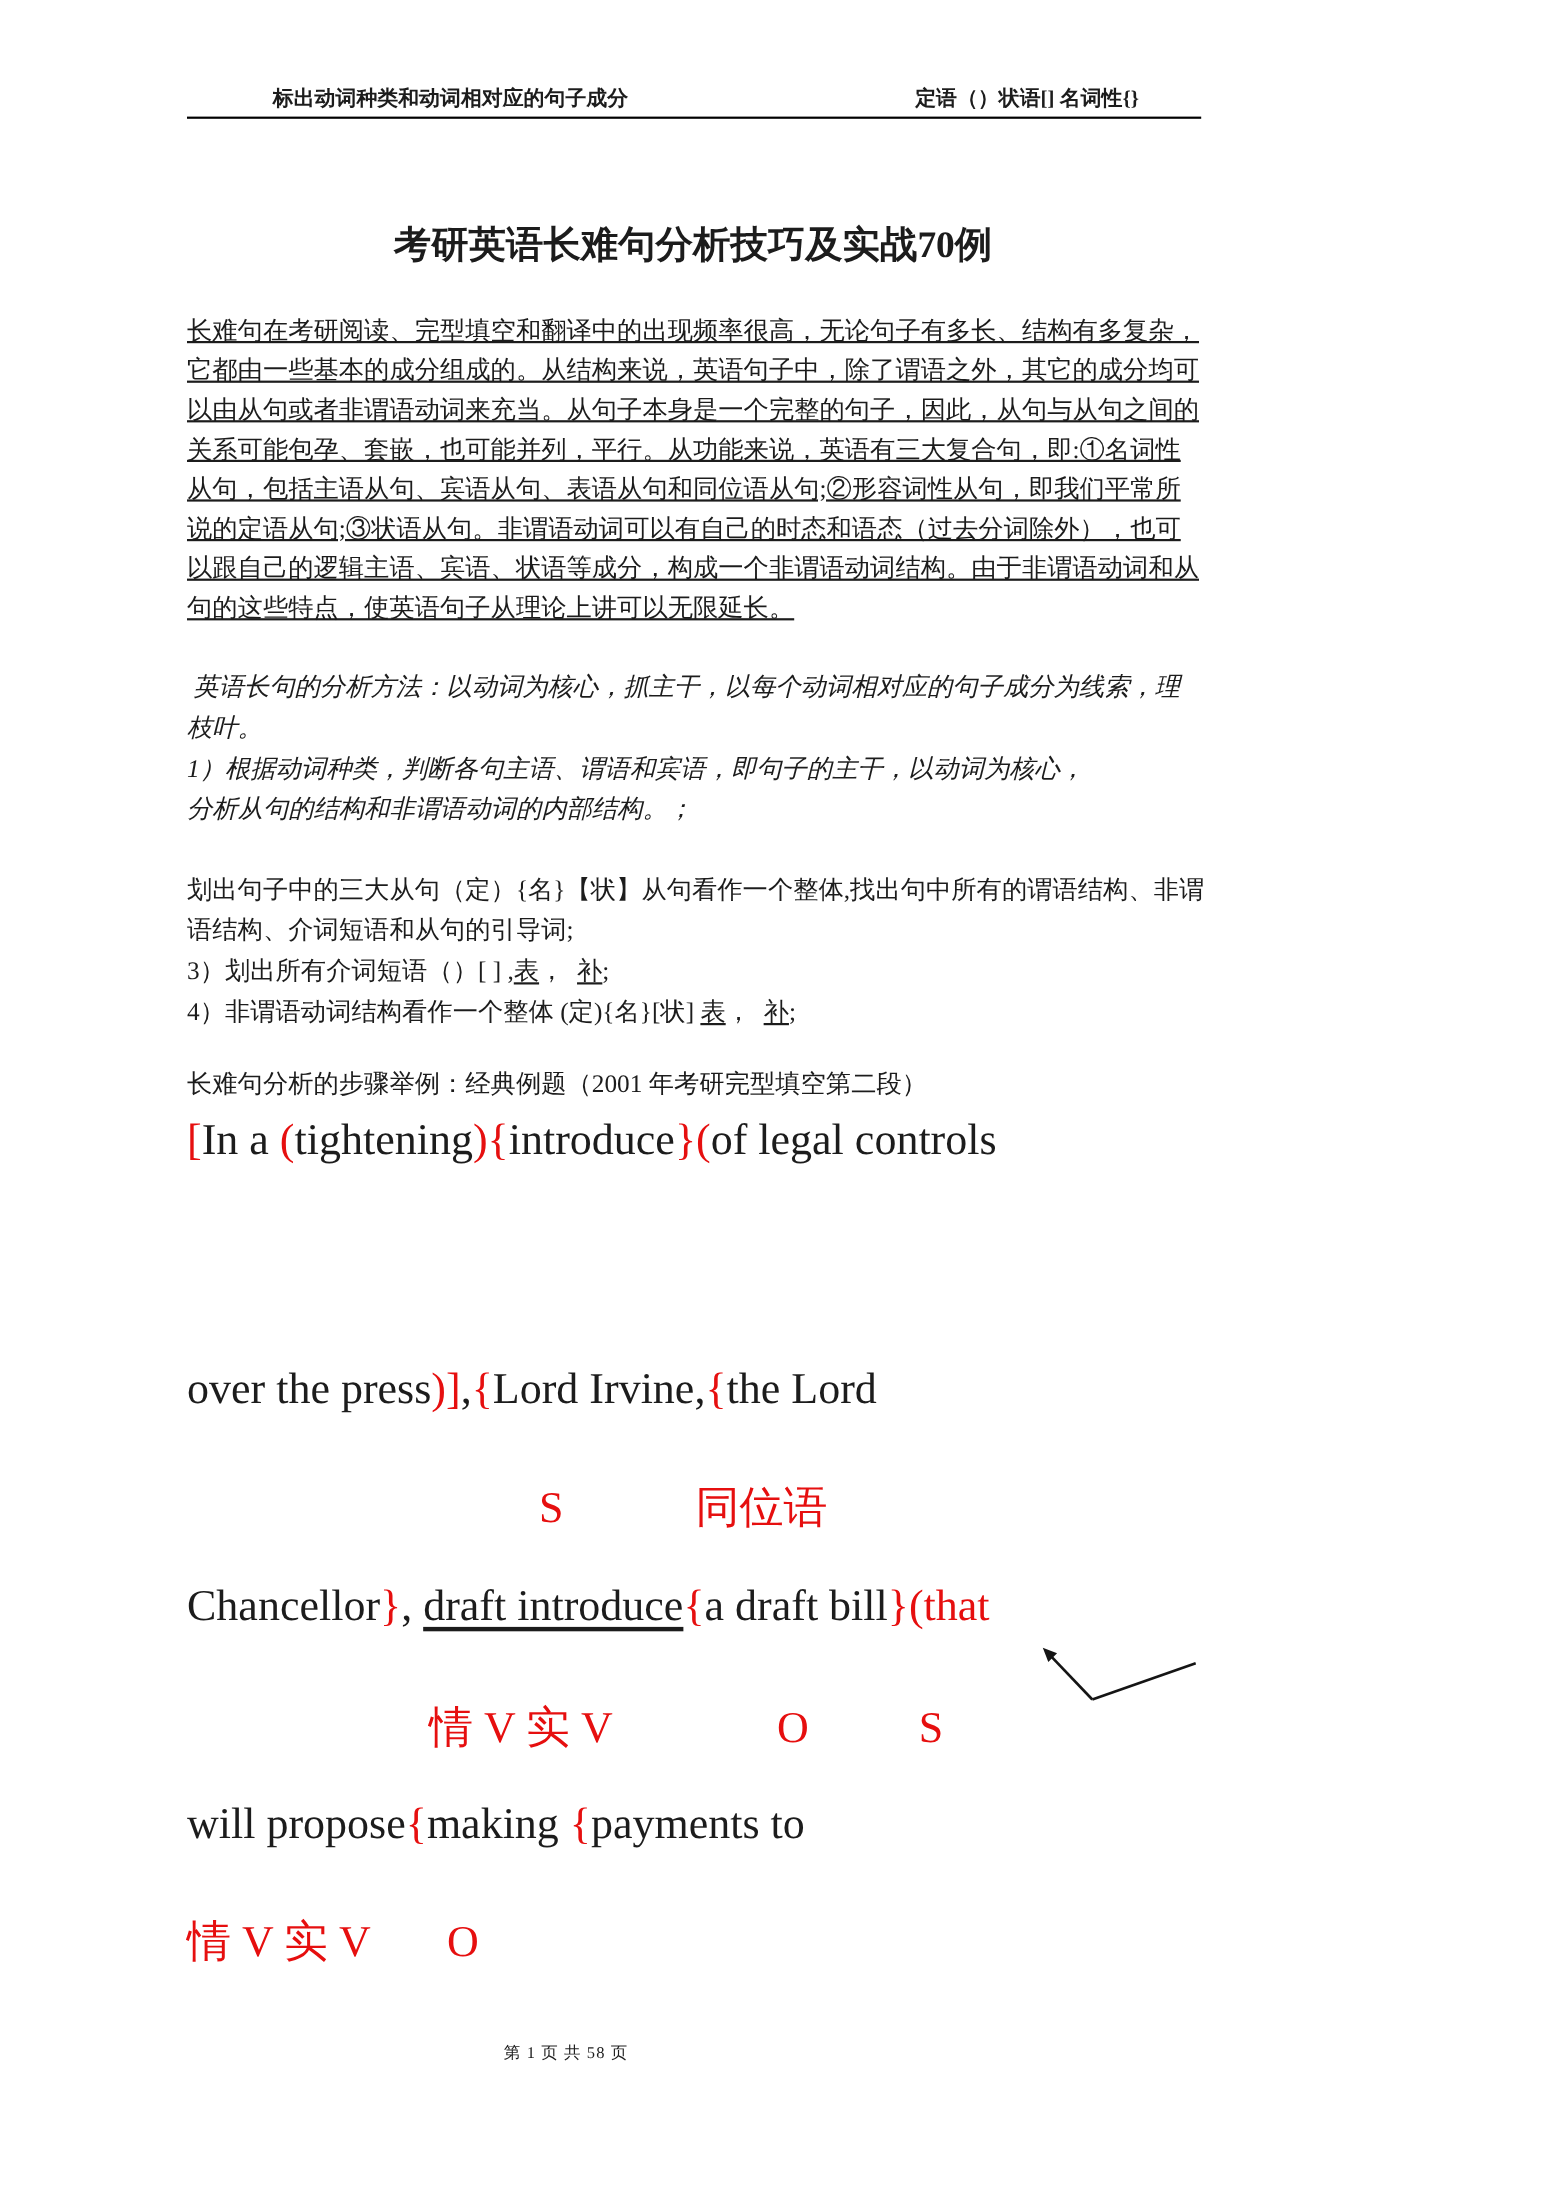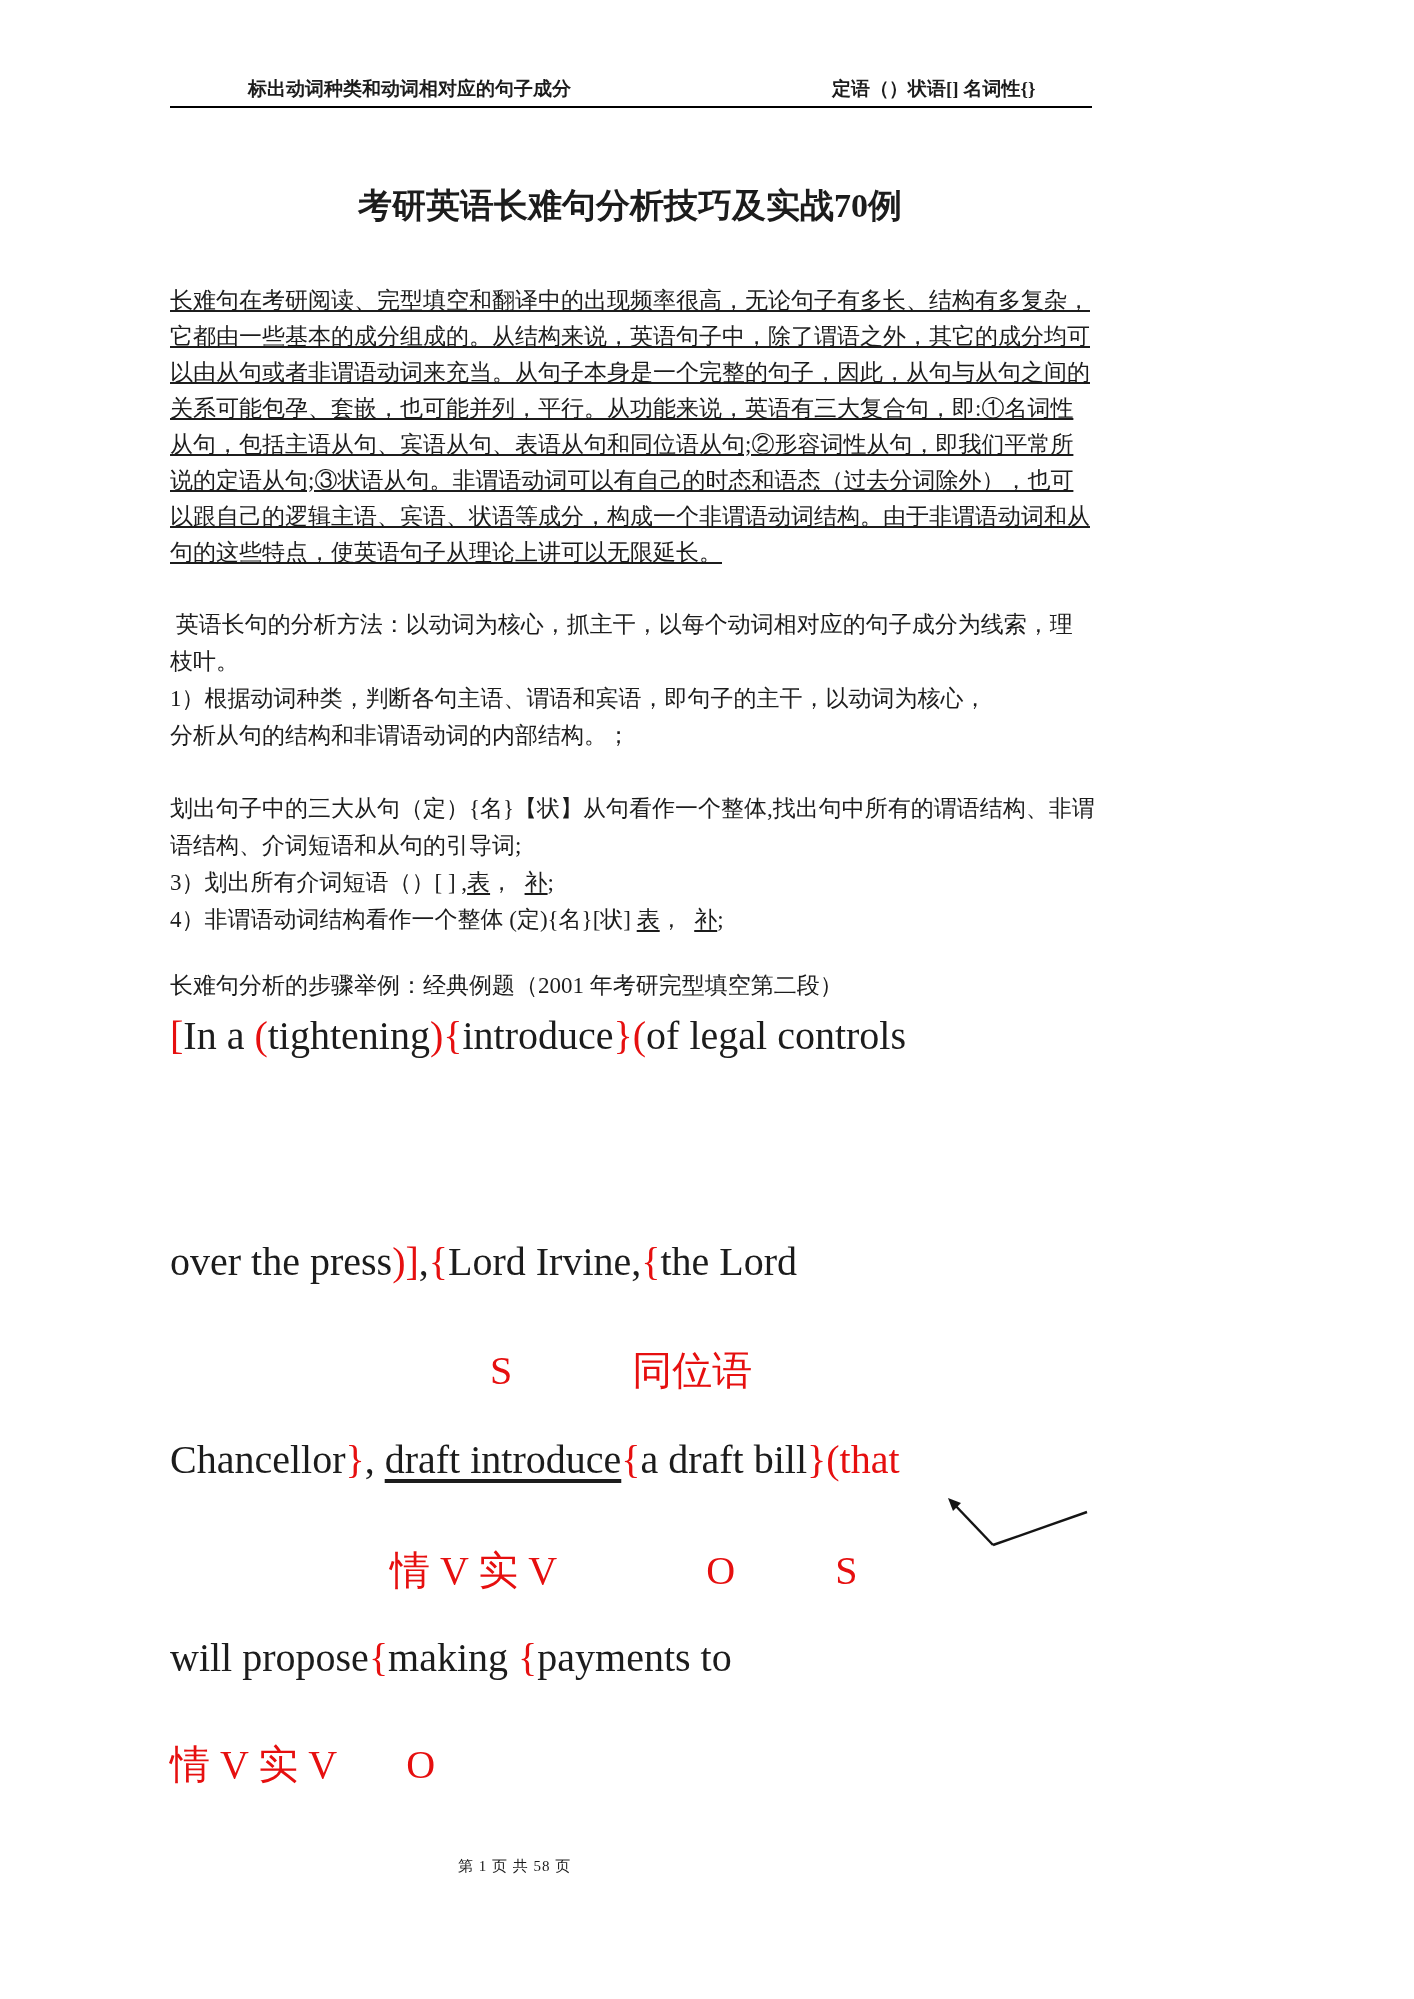--- a/index.html
+++ b/index.html
@@ -8,27 +8,27 @@
   .page {
     position:relative; width:1154px; height:1999px; background:#fff;
     font-family:"Liberation Serif","DejaVu Serif",serif; color:var(--ink);
     overflow:hidden;
   }
   
   .hdr-left  { position:absolute; left:248px; top:76px; font-size:19px; font-weight:bold; white-space:pre; }
   .hdr-right { position:absolute; left:832px; top:76px; font-size:19px; font-weight:bold; white-space:pre; }
   .hdr-rule  { position:absolute; left:170px; top:106px; width:922px; height:2px; background:#000; }
   
-  .title { position:absolute; left:170px; top:183px; width:920px; text-align:center;
+  .title { position:absolute; left:170px; top:200px; width:920px; text-align:center;
            font-size:34px; font-weight:bold; }
   
   .body-block { position:absolute; left:170px; width:1150px; font-size:23px;
                 line-height:36px; white-space:pre-wrap; }
   .intro  { top:283px;text-decoration:underline; }
-  .method { top:606px; line-height:37px; }
+  .method { top:606px; line-height:37px;font-style:italic; }
   .s1 { top:791px; }  .s2 { top:828px; }  .s3 { top:865px; }  .s4 { top:902px; }
   .ex { top:968px; }
   
   .big { position:absolute; left:170px; width:1230px; font-size:40px; white-space:pre; }
   .l1 { top:1012px; }
   .a1 { top:1120px; }
   .l2 { top:1238px; }
   .a2 { top:1343px; left:490px; }
   .l3 { top:1436px; }
   .a3 { top:1543px; left:390px; }

